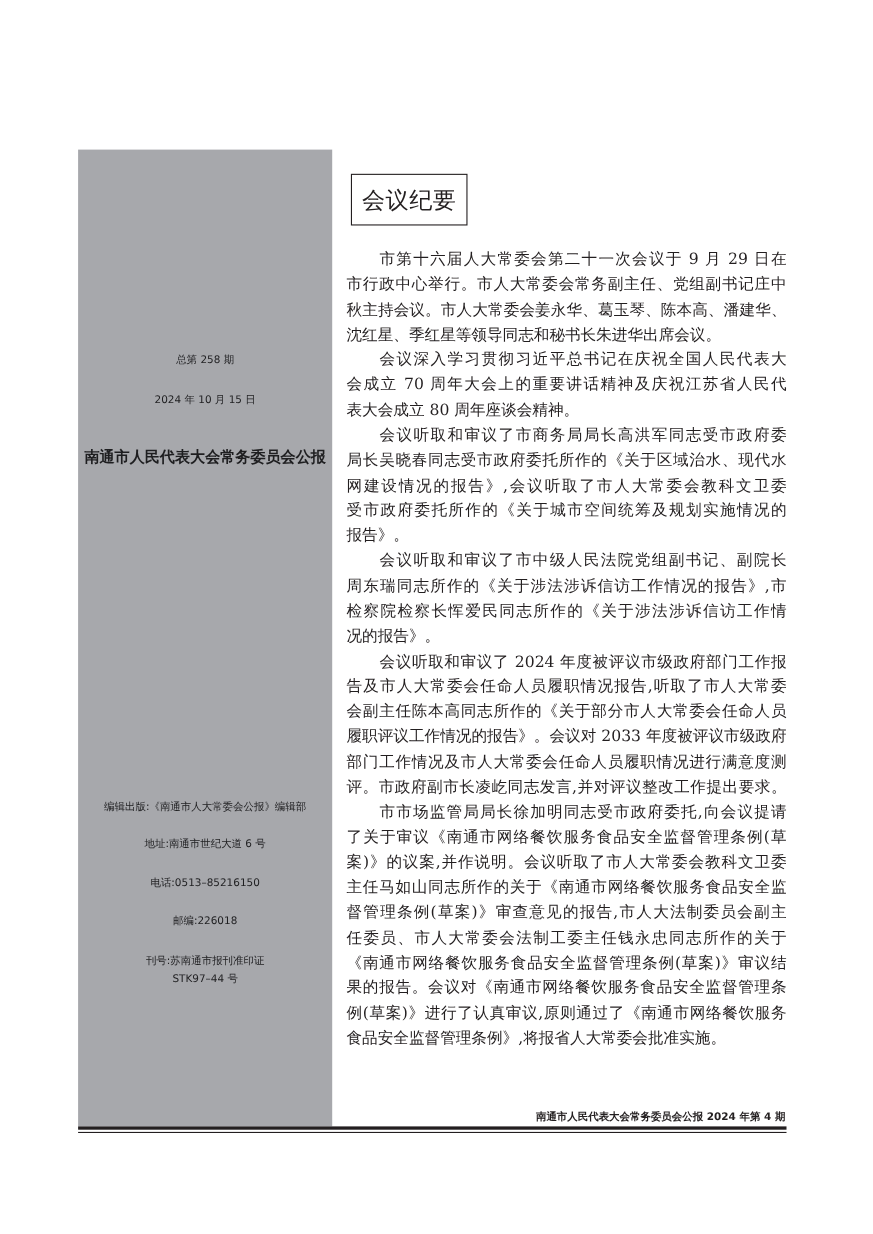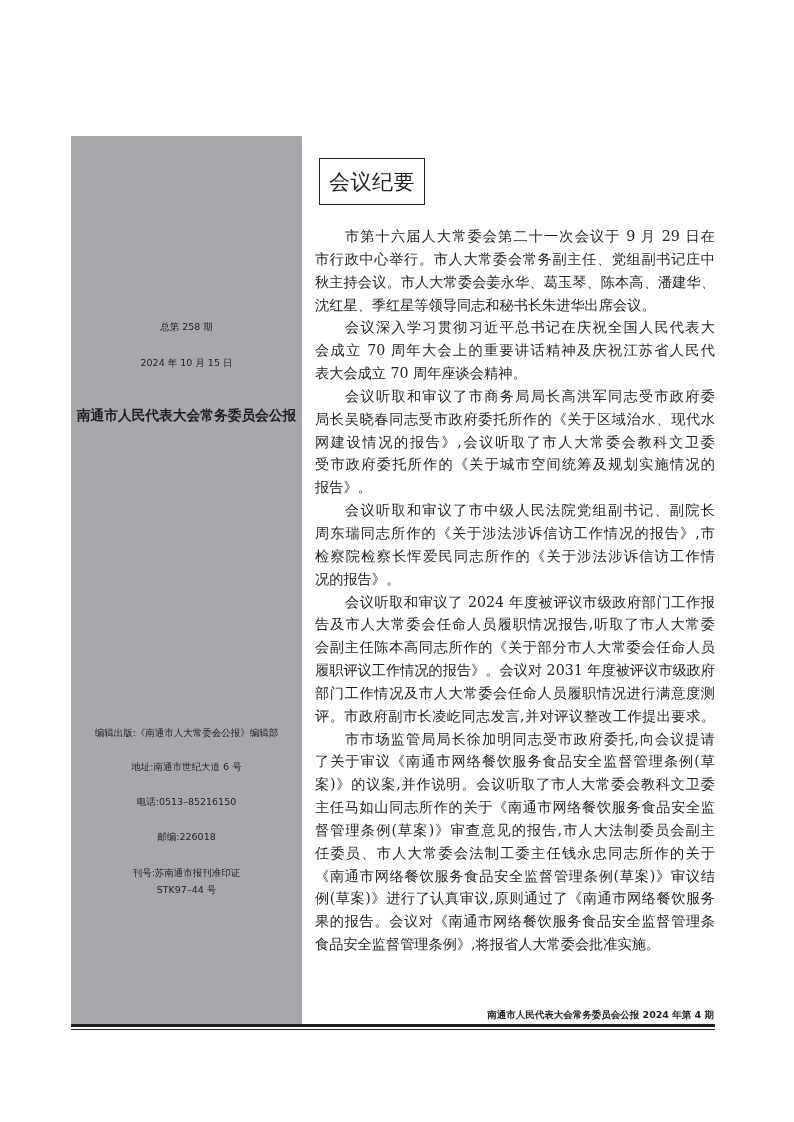--- a/index.html
+++ b/index.html
@@ -73,47 +73,47 @@
 
 <div class="article">
 
   <div class="line indent">市第十六届人大常委会第二十一次会议于 9 月 29 日在</div>
   <div class="line">市行政中心举行。市人大常委会常务副主任、党组副书记庄中</div>
   <div class="line">秋主持会议。市人大常委会姜永华、葛玉琴、陈本高、潘建华、</div>
   <div class="line last">沈红星、季红星等领导同志和秘书长朱进华出席会议。</div>
 
   <div class="line indent">会议深入学习贯彻习近平总书记在庆祝全国人民代表大</div>
   <div class="line">会成立 70 周年大会上的重要讲话精神及庆祝江苏省人民代</div>
-  <div class="line last">表大会成立 70 周年座谈会精神。</div>
+  <div class="line last">表大会成立 80 周年座谈会精神。</div>
 
   <div class="line indent">会议听取和审议了市商务局局长高洪军同志受市政府委</div>
   <div class="line">局长吴晓春同志受市政府委托所作的《关于区域治水、现代水</div>
   <div class="line">网建设情况的报告》,会议听取了市人大常委会教科文卫委</div>
   <div class="line">受市政府委托所作的《关于城市空间统筹及规划实施情况的</div>
   <div class="line last">报告》。</div>
 
   <div class="line indent">会议听取和审议了市中级人民法院党组副书记、副院长</div>
   <div class="line">周东瑞同志所作的《关于涉法涉诉信访工作情况的报告》,市</div>
   <div class="line">检察院检察长恽爱民同志所作的《关于涉法涉诉信访工作情</div>
   <div class="line last">况的报告》。</div>
 
   <div class="line indent">会议听取和审议了 2024 年度被评议市级政府部门工作报</div>
   <div class="line">告及市人大常委会任命人员履职情况报告,听取了市人大常委</div>
   <div class="line">会副主任陈本高同志所作的《关于部分市人大常委会任命人员</div>
-  <div class="line">履职评议工作情况的报告》。会议对 2031 年度被评议市级政府</div>
+  <div class="line">履职评议工作情况的报告》。会议对 2033 年度被评议市级政府</div>
   <div class="line">部门工作情况及市人大常委会任命人员履职情况进行满意度测</div>
   <div class="line">评。市政府副市长凌屹同志发言,并对评议整改工作提出要求。</div>
 
   <div class="line indent">市市场监管局局长徐加明同志受市政府委托,向会议提请</div>
   <div class="line">了关于审议《南通市网络餐饮服务食品安全监督管理条例(草</div>
   <div class="line">案)》的议案,并作说明。会议听取了市人大常委会教科文卫委</div>
   <div class="line">主任马如山同志所作的关于《南通市网络餐饮服务食品安全监</div>
   <div class="line">督管理条例(草案)》审查意见的报告,市人大法制委员会副主</div>
   <div class="line">任委员、市人大常委会法制工委主任钱永忠同志所作的关于</div>
   <div class="line">《南通市网络餐饮服务食品安全监督管理条例(草案)》审议结</div>
+  <div class="line">果的报告。会议对《南通市网络餐饮服务食品安全监督管理条</div>
   <div class="line">例(草案)》进行了认真审议,原则通过了《南通市网络餐饮服务</div>
-  <div class="line">果的报告。会议对《南通市网络餐饮服务食品安全监督管理条</div>
   <div class="line last">食品安全监督管理条例》,将报省人大常委会批准实施。</div>
 </div>
 
 <div class="footer-text">南通市人民代表大会常务委员会公报 2024 年第 4 期</div>
 <div class="rule-thick"></div>
 <div class="rule-thin"></div>
 
 </body></html>

